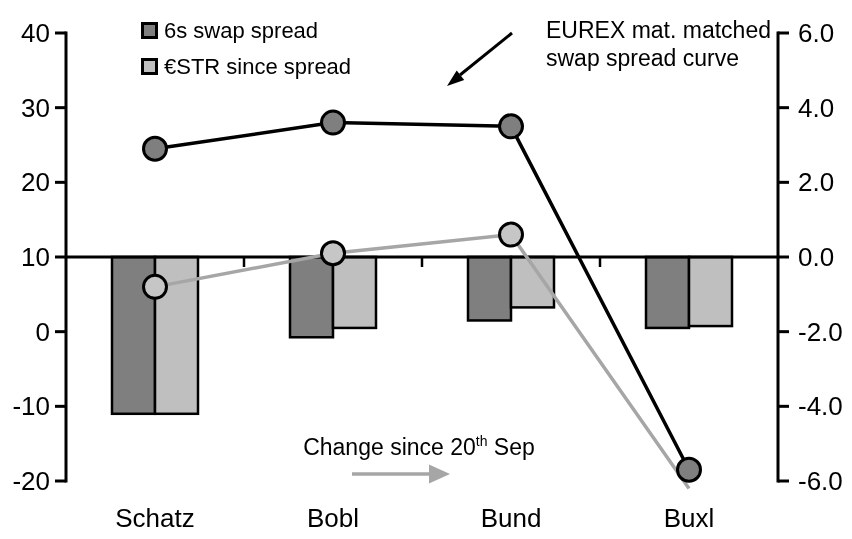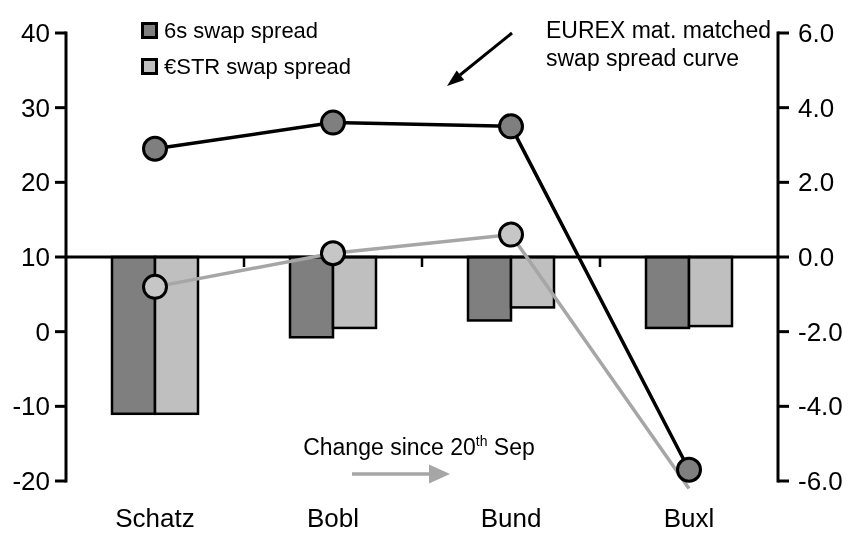--- a/index.html
+++ b/index.html
@@ -93,21 +93,21 @@
       <polygon points="450,474 429,464.5 429,483.5" fill="#a6a6a6"></polygon>
     </svg>
 
   <div class="legend">
     <div class="legend-item">
       <span class="legend-swatch" style="background: rgb(127, 127, 127);"></span>
       <span class="legend-label">6s swap spread</span>
     </div>
     <div class="legend-item">
       <span class="legend-swatch" style="background: rgb(191, 191, 191);"></span>
-      <span class="legend-label">€STR swap spread</span>
+      <span class="legend-label">€STR since spread</span>
     </div>
   </div>
 
   <div class="anno-curve">
     <div>EUREX mat. matched</div>
     <div>swap spread curve</div>
   </div>
 
   <div class="anno-change"><span>Change since 20</span><sup>th</sup><span> Sep</span></div>
 

